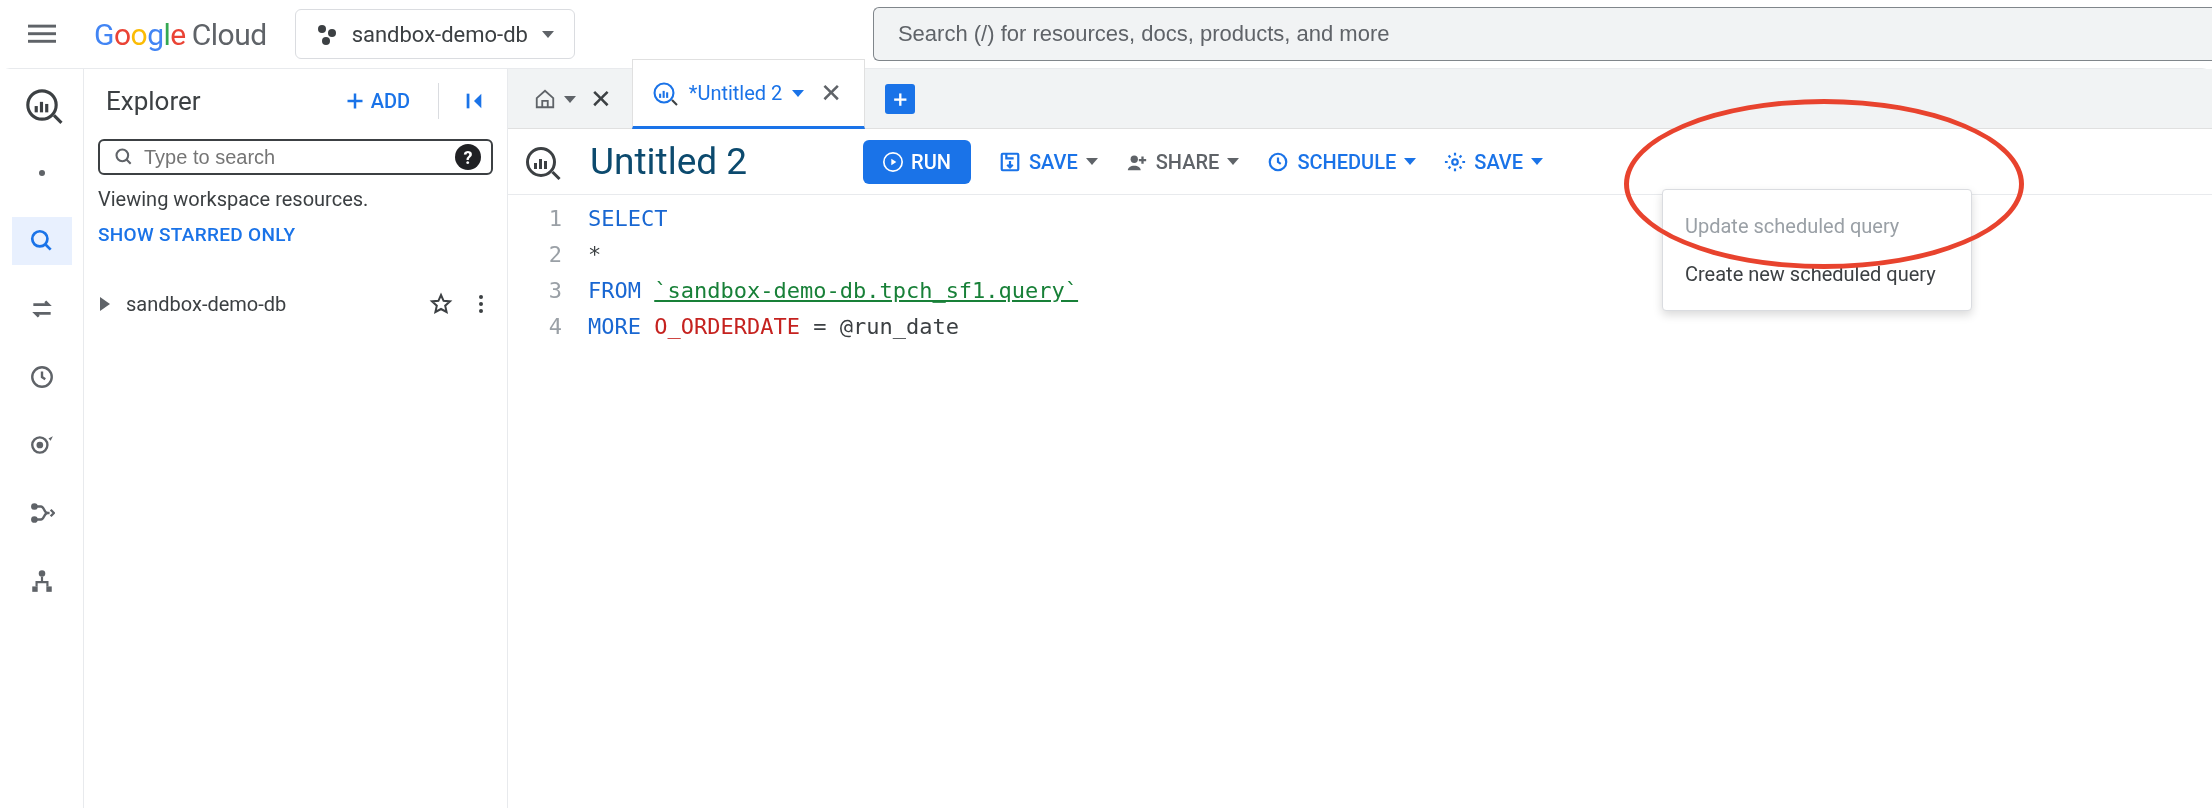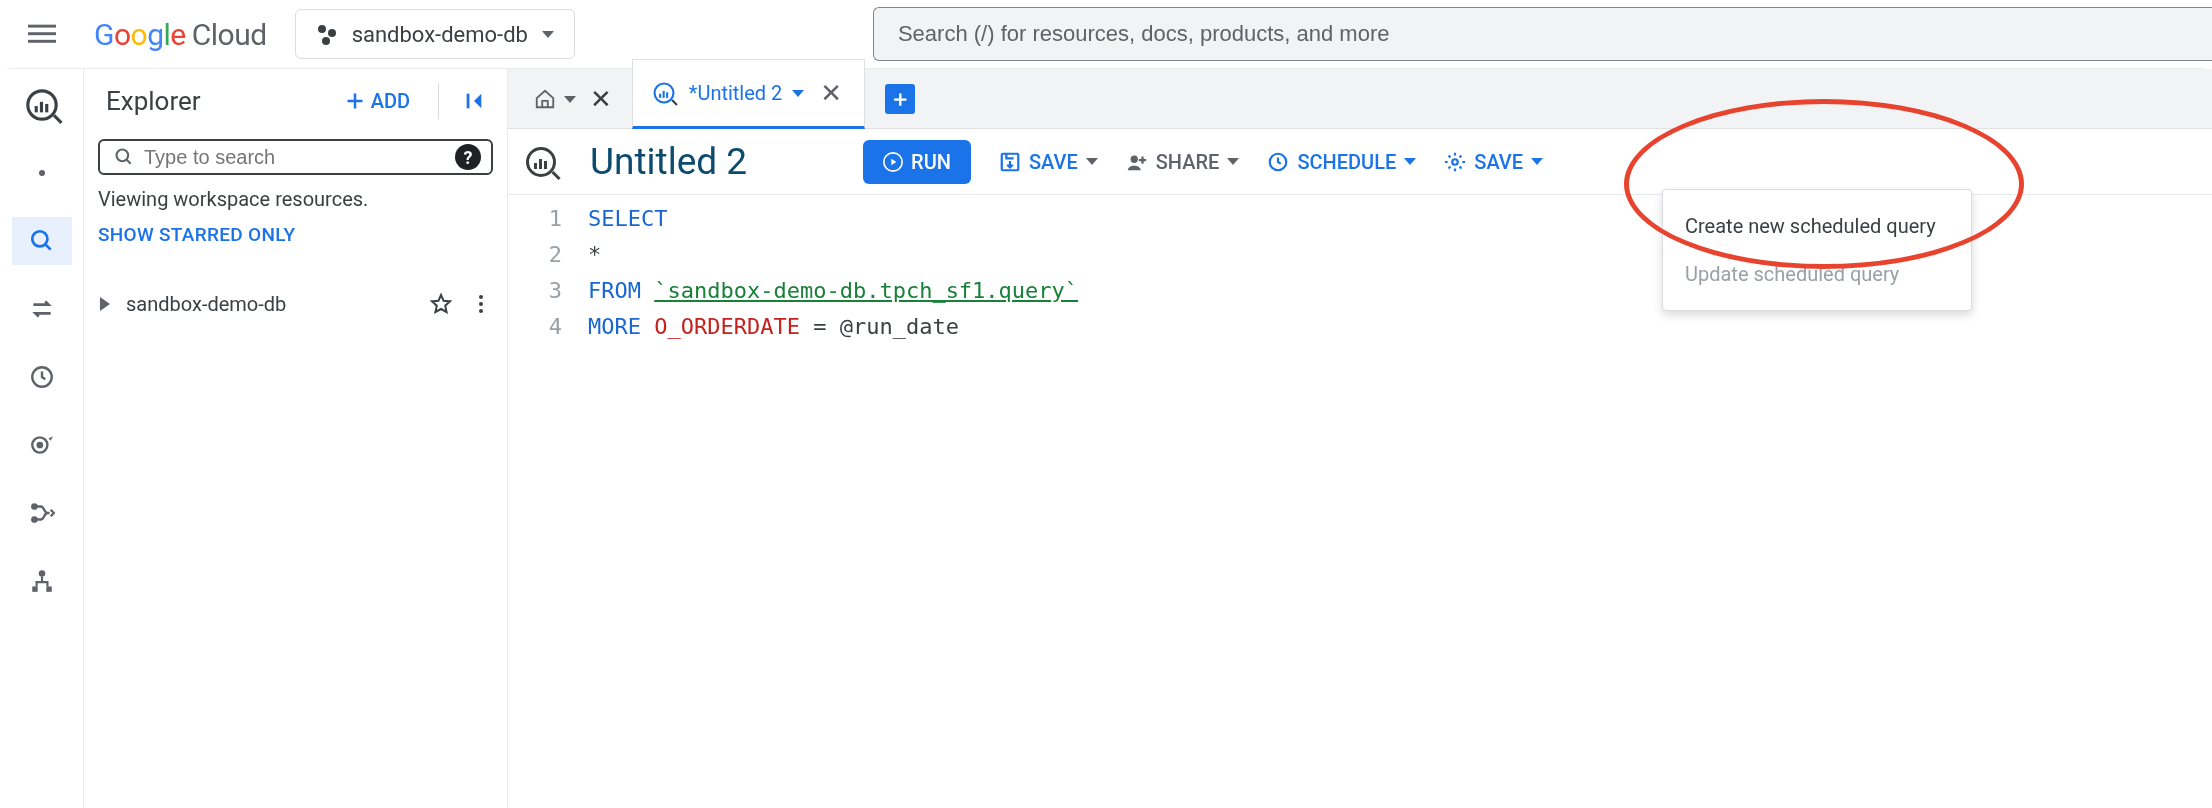--- a/index.html
+++ b/index.html
@@ -334,22 +334,22 @@
       <div class="tool-link">
         <svg class="ico" viewBox="0 0 24 24" fill="none" stroke="#1a73e8" stroke-width="2.4">
             <circle cx="12" cy="12" r="3"></circle>
             <path d="M12 2v3M12 19v3M4 12H1M23 12h-3M5 5l2 2M17 17l2 2M5 19l2-2M17 7l2-2"></path>
           </svg>
         <span>SAVE</span>
         <span class="caret-down"></span>
       </div>
 
       <div class="dropdown">
+        <div class="item disabled">Update scheduled query</div>
         <div class="item">Create new scheduled query</div>
-        <div class="item disabled">Update scheduled query</div>
       </div>
       <div class="annot"></div>
     </div>
 
     <div class="editor">
       <div class="gutter">
         <div>1</div>
         <div>2</div>
         <div>3</div>
         <div>4</div>

